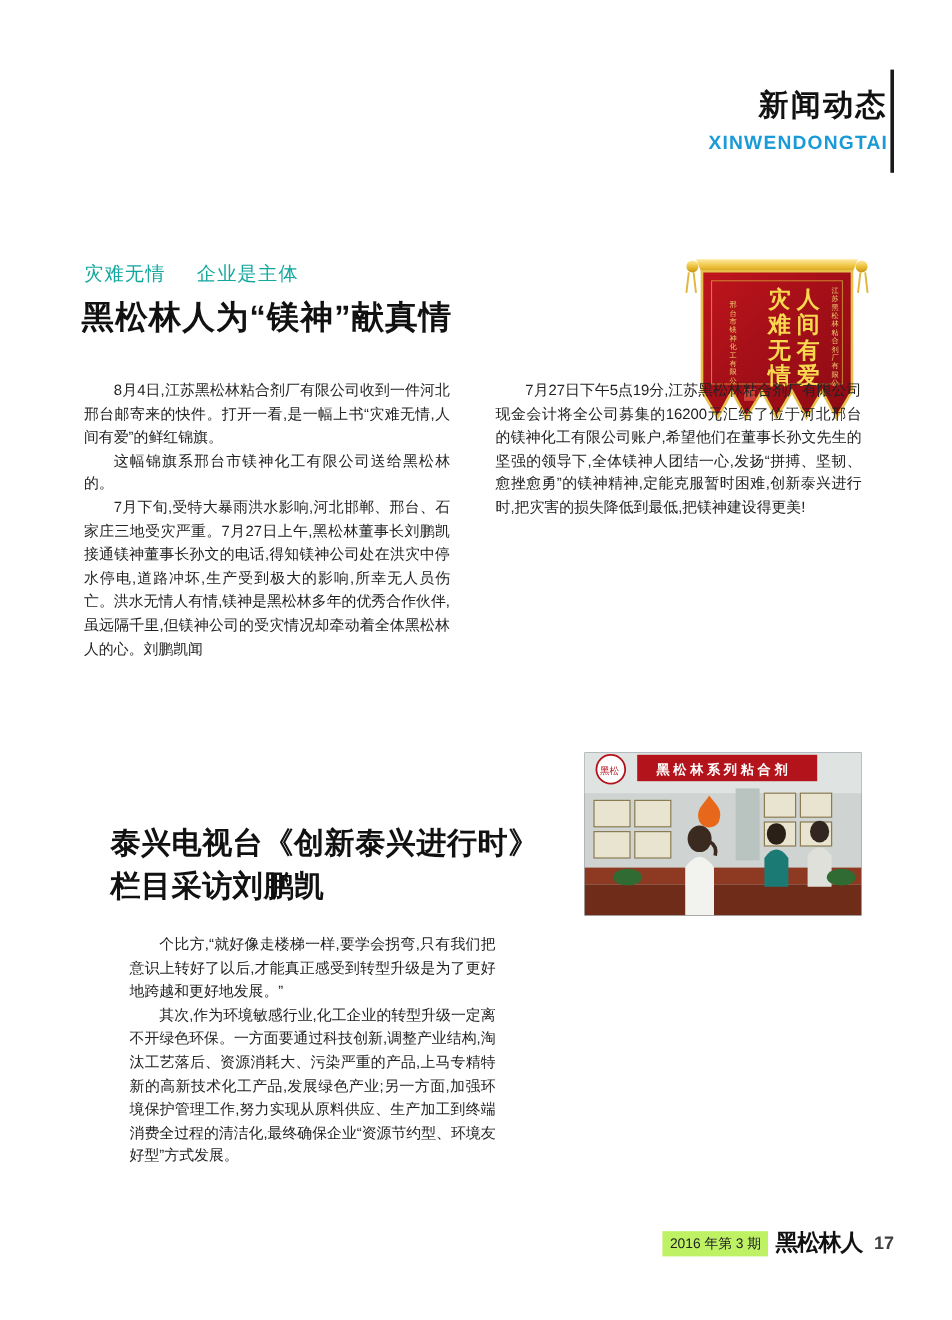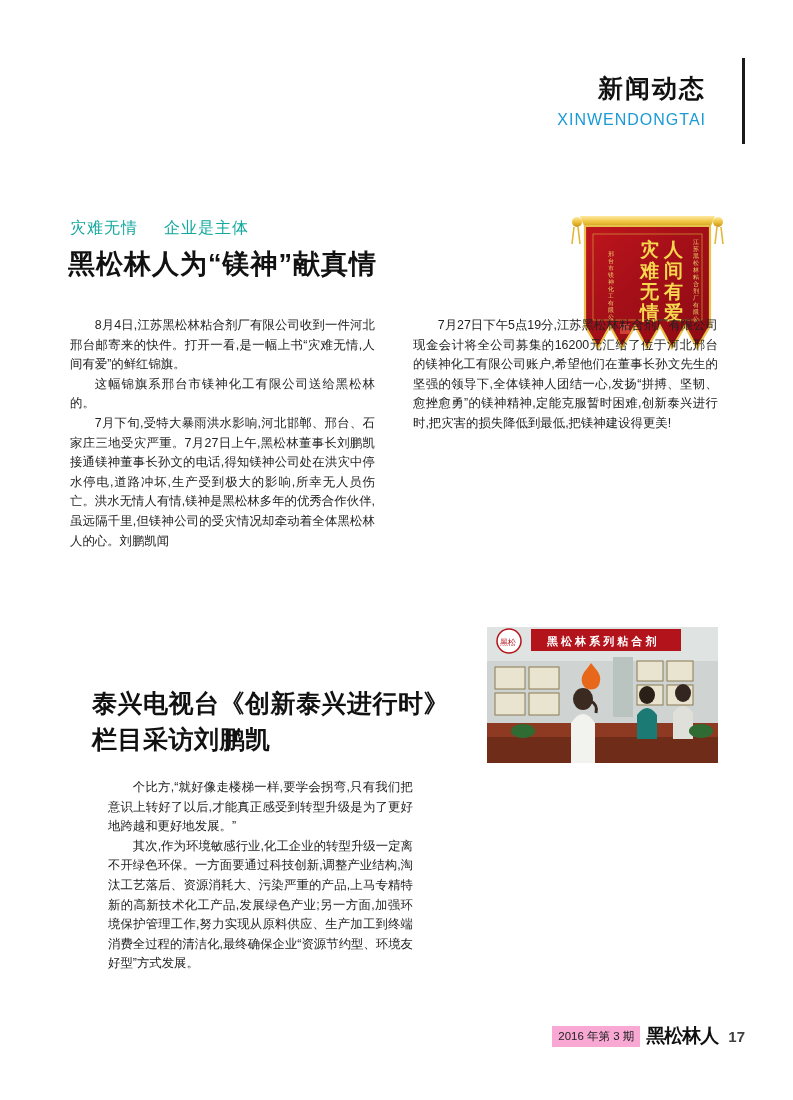--- a/index.html
+++ b/index.html
@@ -25,36 +25,36 @@
   .header {
     position: absolute;
     top: 58px;
     right: 48px;
     display: flex;
     align-items: stretch;
     height: 86px;
   }
   .header-text {
     text-align: right;
-    padding-right: 36px;
+    padding-right: 2px;
     display: flex;
     flex-direction: column;
     justify-content: center;
   }
   .header-cn {
     font-family: "Liberation Sans", sans-serif;
     font-weight: bold;
     font-size: 25px;
     letter-spacing: 2px;
     color: #111;
     line-height: 1.2;
   }
   .header-en {
     font-family: "Liberation Sans", sans-serif;
-    font-weight: normal;
+    font-weight: bold;
     font-size: 16px;
     letter-spacing: 1px;
     color: #1a9ad6;
     margin-top: 8px;
   }
   .header-rule {
     width: 3px;
     background: #1a1a1a;
   }
 
@@ -151,21 +151,21 @@
     right: 48px;
     bottom: 52px;
     display: flex;
     align-items: center;
     height: 24px;
   }
   .footer-issue {
     font-family: "Liberation Sans", sans-serif;
     font-size: 11.5px;
     color: #222;
-    background: #f9a8d4;
+    background: #bef264;
     padding: 3px 6px;
     margin-right: 6px;
   }
   .footer-logo {
     font-family: "Liberation Sans", sans-serif;
     font-weight: bold;
     font-size: 19px;
     color: #111;
     letter-spacing: -1px;
     margin-right: 10px;

